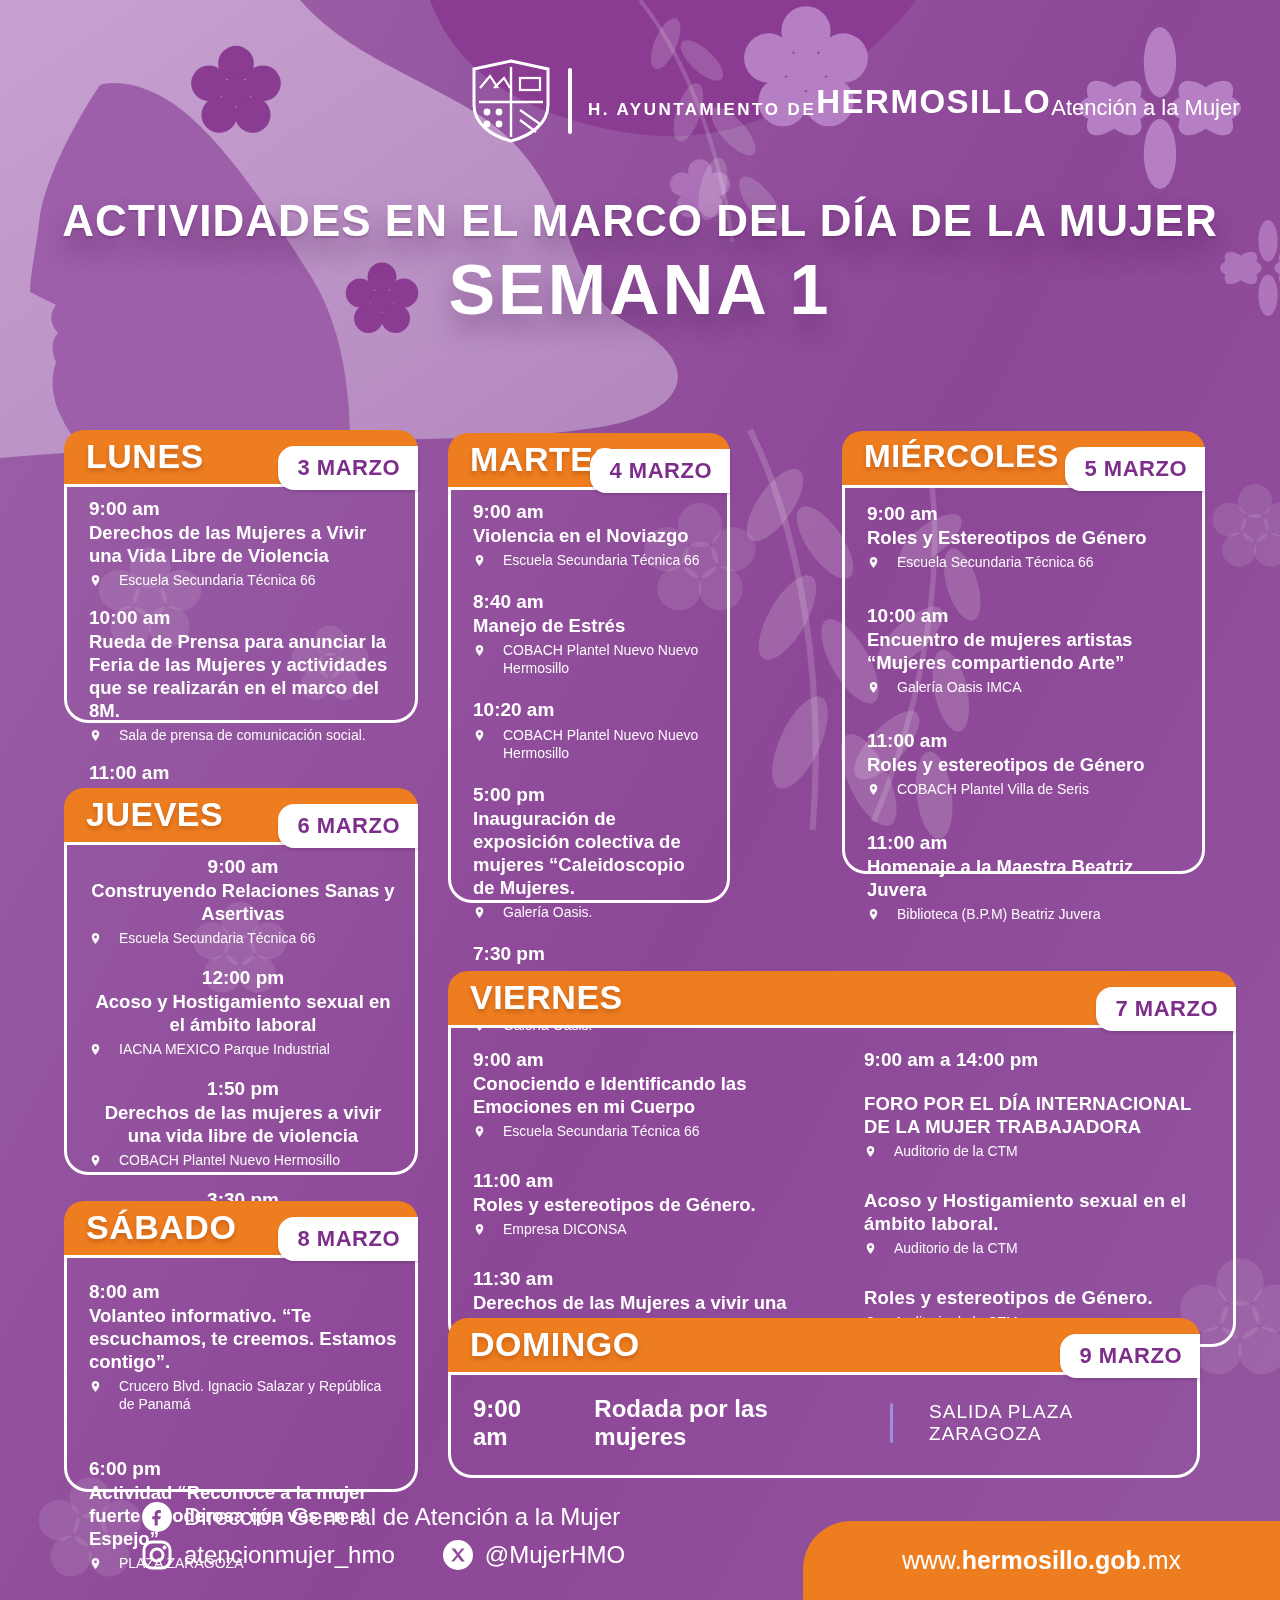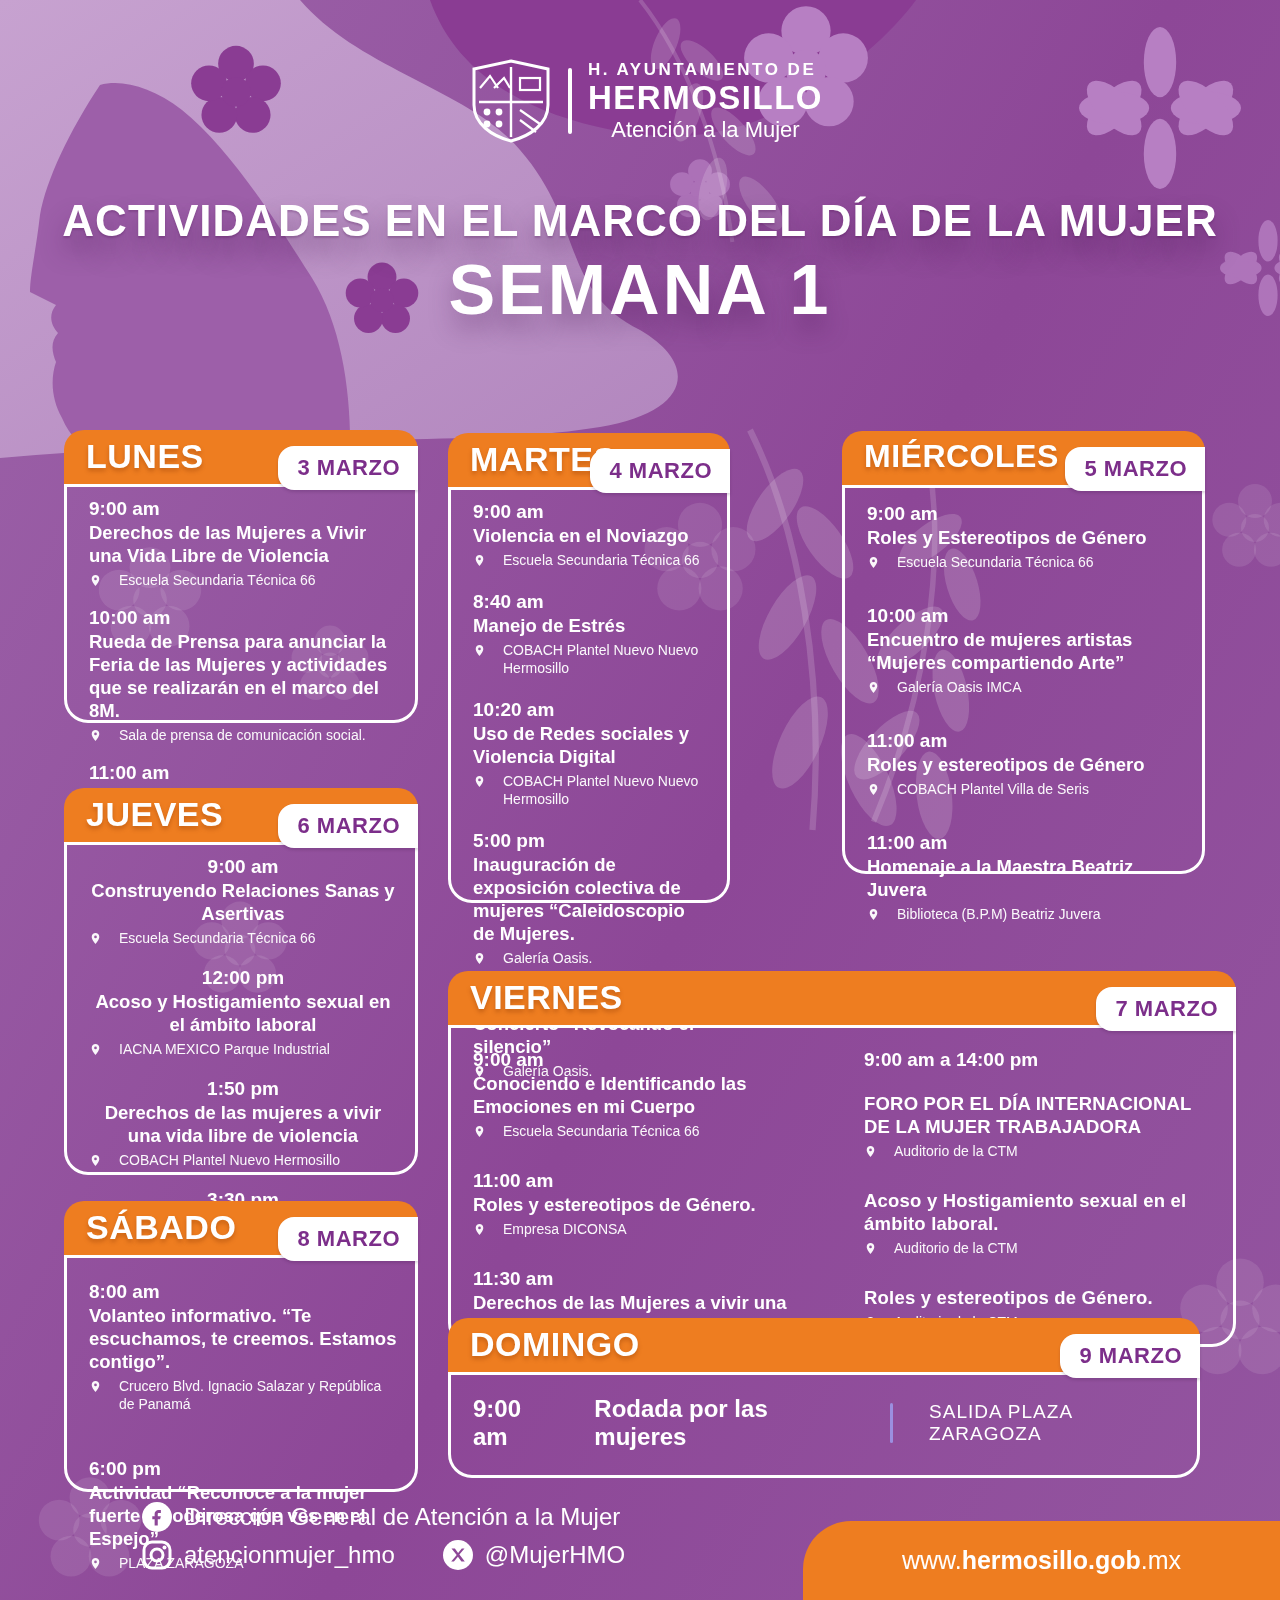--- a/index.html
+++ b/index.html
@@ -5,21 +5,21 @@
   html,body{margin:0;padding:0;}
   body{font-family:"Liberation Sans", sans-serif; background:#6d3277;}
   .poster{position:relative;width:1280px;height:1600px;overflow:hidden;
     background:linear-gradient(118deg,#9c63a9 0%,#8d4797 55%,#9355a0 100%);}
   .decor{position:absolute;inset:0;z-index:0;pointer-events:none;}
 
   
   .logo-wrap{position:absolute;left:470px;top:58px;display:flex;align-items:center;gap:16px;z-index:3;color:#fff;}
   .crest svg{display:block;}
   .logo-divider{width:4px;height:66px;background:#fff;border-radius:2px;}
-  .logo-text{display:flex;flex-direction:column;line-height:1.05;}
+  .logo-text{display:flex;flex-direction:row;line-height:1.05;align-items:flex-end;}
   .org-small{font-size:17px;font-weight:700;letter-spacing:2.5px;}
   .org-big{font-size:33px;font-weight:800;letter-spacing:1.5px;margin-top:2px;}
   .org-sub{font-size:22px;font-weight:500;text-align:center;margin-top:3px;}
 
   
   .main-title{position:absolute;left:0;right:0;top:196px;text-align:center;color:#fff;
     font-size:44px;font-weight:800;letter-spacing:1px;z-index:3;
     text-shadow:0 16px 26px rgba(70,20,80,.45),0 2px 2px rgba(70,20,80,.25);}
   .sub-title{position:absolute;left:0;right:0;top:250px;text-align:center;color:#fff;
     font-size:70px;font-weight:800;letter-spacing:3px;z-index:3;
@@ -247,21 +247,20 @@
           <div class="etitle">Manejo de Estrés</div>
           <div class="loc">
             <svg class="pin" viewBox="0 0 24 24">
               <path fill="#fff" d="M12 2C8.13 2 5 5.13 5 9c0 5.25 7 13 7 13s7-7.75 7-13c0-3.87-3.13-7-7-7zm0 9.5a2.5 2.5 0 1 1 0-5 2.5 2.5 0 0 1 0 5z"></path>
             </svg>
             <span>COBACH Plantel Nuevo Nuevo Hermosillo</span>
           </div>
         </div>
         <div class="event">
           <div class="time">10:20 am</div>
-          <div class="etitle">Uso de Redes sociales y Violencia Digital</div>
           <div class="loc">
             <svg class="pin" viewBox="0 0 24 24">
               <path fill="#fff" d="M12 2C8.13 2 5 5.13 5 9c0 5.25 7 13 7 13s7-7.75 7-13c0-3.87-3.13-7-7-7zm0 9.5a2.5 2.5 0 1 1 0-5 2.5 2.5 0 0 1 0 5z"></path>
             </svg>
             <span>COBACH Plantel Nuevo Nuevo Hermosillo</span>
           </div>
         </div>
         <div class="event">
           <div class="time">5:00 pm</div>
           <div class="etitle">Inauguración de exposición colectiva de mujeres “Caleidoscopio de Mujeres.</div>

